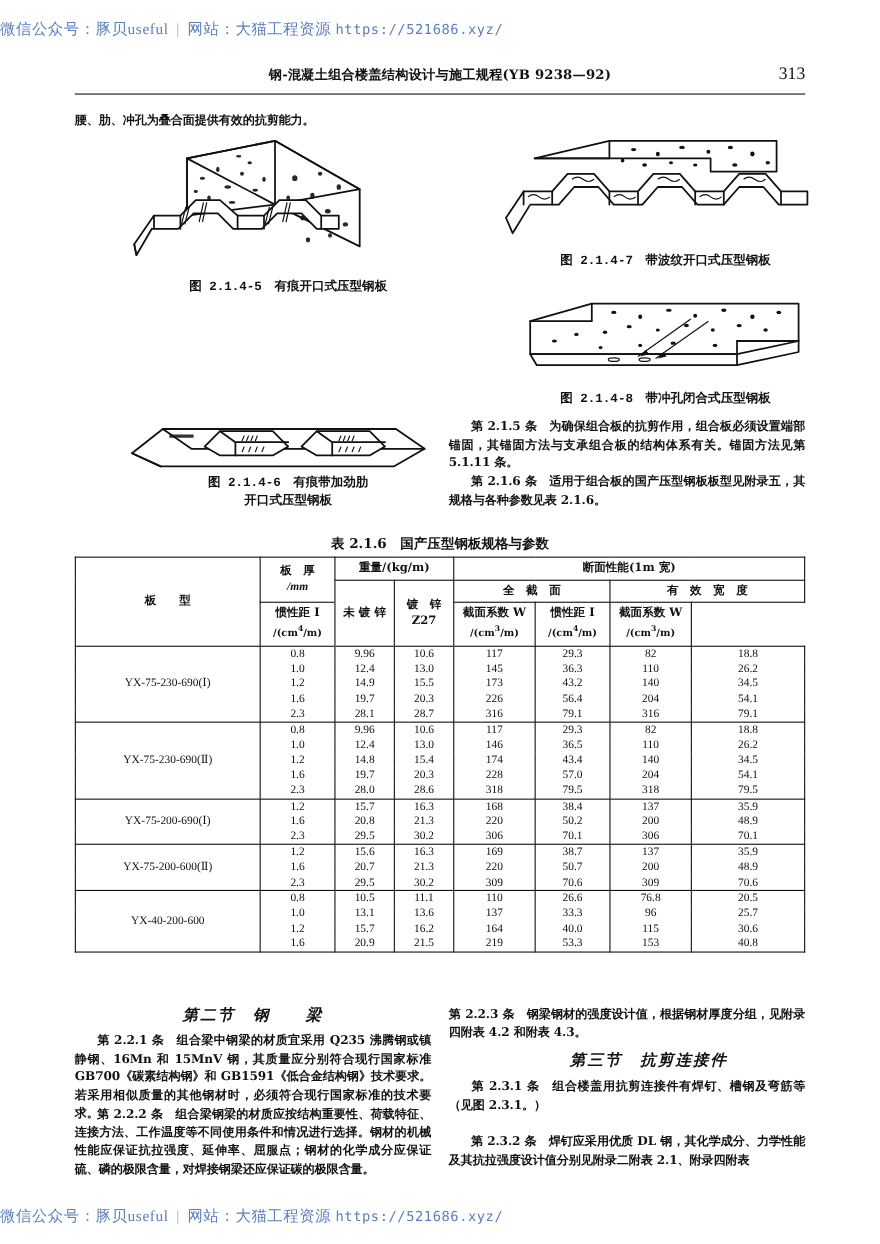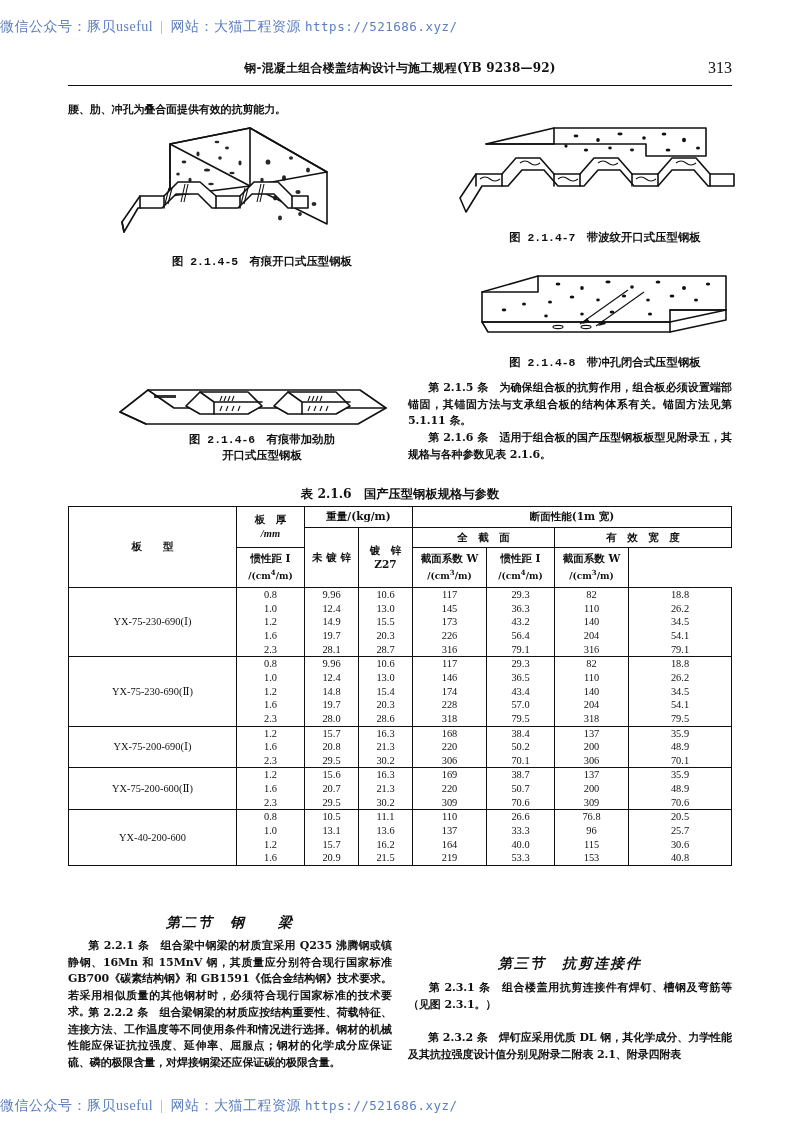--- a/index.html
+++ b/index.html
@@ -527,22 +527,25 @@
   <div class="section-title" style="top:914px; left:68px; width:324px;">第二节　钢　　梁</div>
 
   <div class="para" style="top:938px; left:68px; width:324px;">
     <span class="ind"></span><span>第 2.2.1 条　组合梁中钢梁的材质宜采用 Q235 沸腾钢或镇静钢、16Mn 和 15MnV 钢，其质量应分别符合现行国家标准 GB700《碳素结构钢》和 GB1591《低合金结构钢》技术要求。若采用相似质量的其他钢材时，必须符合现行国家标准的技术要求。</span>
   </div>
 
   <div class="para" style="top:1005px; left:68px; width:324px;">
     <span class="ind"></span><span>第 2.2.2 条　组合梁钢梁的材质应按结构重要性、荷载特征、连接方法、工作温度等不同使用条件和情况进行选择。钢材的机械性能应保证抗拉强度、延伸率、屈服点；钢材的化学成分应保证硫、磷的极限含量，对焊接钢梁还应保证碳的极限含量。</span>
   </div>
 
-
-  <div class="section-title" style="top:955px; left:408px; width:324px;">第三节　抗剪连接件</div>
+  <div class="para" style="top:914px; left:408px; width:324px;">
+    <span>第 2.2.3 条　钢梁钢材的强度设计值，根据钢材厚度分组，见附录四附表 4.2 和附表 4.3。</span>
+  </div>
+
+  <div class="section-title" style="top:955px; left:428px; width:324px;">第三节　抗剪连接件</div>
 
   <div class="para" style="top:980px; left:408px; width:324px;">
     <span class="ind"></span><span>第 2.3.1 条　组合楼盖用抗剪连接件有焊钉、槽钢及弯筋等（见图 2.3.1。）</span>
   </div>
 
   <div class="para" style="top:1030px; left:408px; width:324px;">
     <span class="ind"></span><span>第 2.3.2 条　焊钉应采用优质 DL 钢，其化学成分、力学性能及其抗拉强度设计值分别见附录二附表 2.1、附录四附表</span>
   </div>
 
   <div class="watermark" id="wm-bottom">

